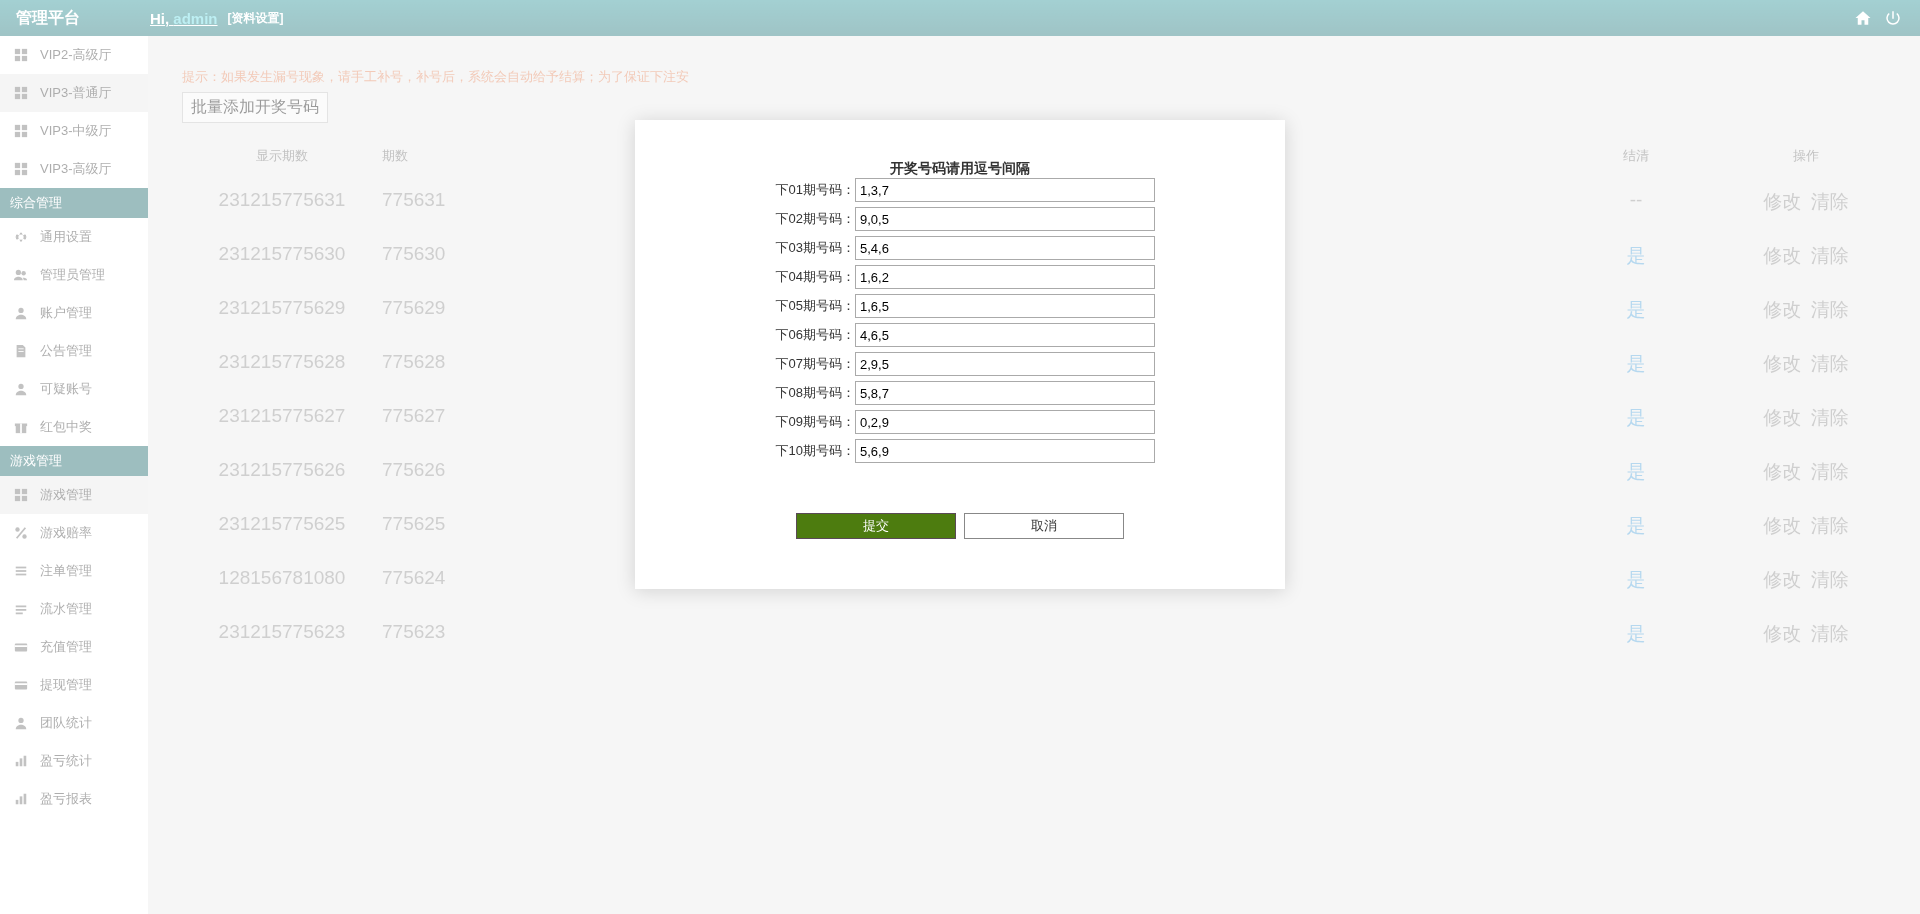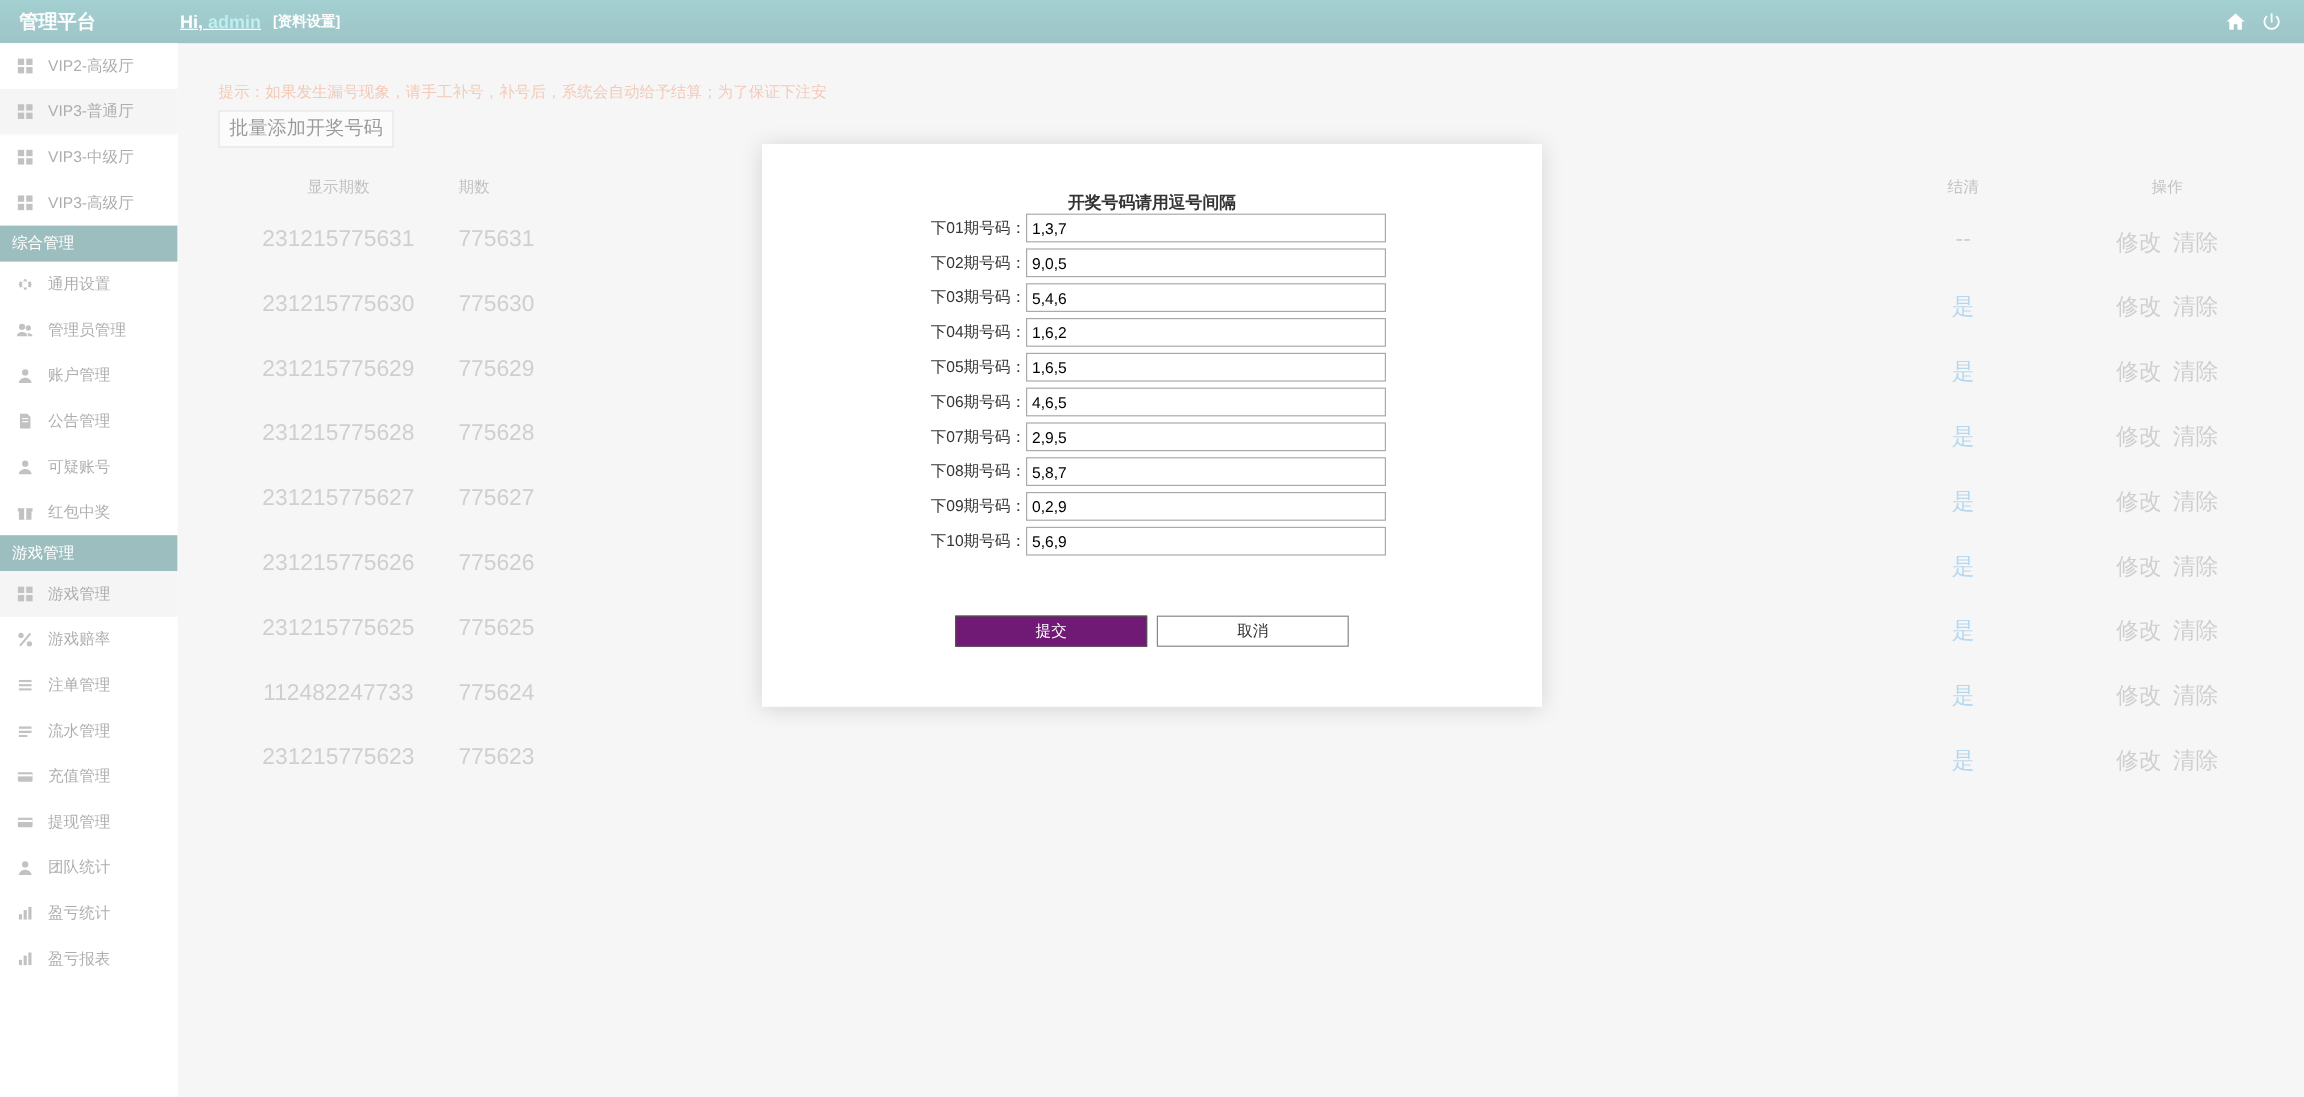--- a/index.html
+++ b/index.html
@@ -44,21 +44,21 @@
 .col-op span { cursor: pointer; margin: 0 2px; }
 
 .overlay { position: fixed; inset: 0; background: rgba(255,255,255,0.6); display: flex; align-items: flex-start; justify-content: center; padding-top: 120px; z-index: 100; }
 .dialog { width: 650px; background: #fff; box-shadow: 0 2px 18px rgba(0,0,0,0.15); padding: 40px 40px 50px; }
 .dlg-title { text-align: center; font-size: 14px; font-weight: bold; color: #333; }
 .dlg-row { display: flex; align-items: center; justify-content: center; margin-bottom: 5px; }
 .dlg-label { width: 90px; text-align: right; font-size: 13px; color: #333; }
 .dlg-input { width: 300px; height: 24px; border: 1px solid #aaa; padding: 0 4px; font-size: 13px; }
 .dlg-buttons { display: flex; justify-content: center; gap: 8px; margin-top: 50px; }
 .dlg-btn { width: 160px; height: 26px; border: 1px solid #888; font-size: 13px; cursor: pointer; }
-.dlg-btn.primary { background: #701a75; color: #fff; border-color: #5a4a56; }
+.dlg-btn.primary { background: #4d7c0f; color: #fff; border-color: #5a4a56; }
 .dlg-btn.secondary { background: #fff; color: #333; }
 </style>
 </head>
 <body>
 
 <div class="header">
   <div class="title">管理平台</div>
   <div class="greet">
     <span>Hi, </span><span class="name">admin</span>
   </div>
@@ -323,21 +323,21 @@
     <div class="col-op"><span>修改</span> <span>清除</span></div>
   </div>
             <div class="tbl-row">
     <div class="col-disp">231215775625</div>
     <div class="col-period">775625</div>
     <div class="col-gap"></div>
     <div class="col-settle"><span class="yes">是</span></div>
     <div class="col-op"><span>修改</span> <span>清除</span></div>
   </div>
             <div class="tbl-row">
-    <div class="col-disp">112482247733</div>
+    <div class="col-disp">128156781080</div>
     <div class="col-period">775624</div>
     <div class="col-gap"></div>
     <div class="col-settle"><span class="yes">是</span></div>
     <div class="col-op"><span>修改</span> <span>清除</span></div>
   </div>
             <div class="tbl-row">
     <div class="col-disp">231215775623</div>
     <div class="col-period">775623</div>
     <div class="col-gap"></div>
     <div class="col-settle"><span class="yes">是</span></div>

